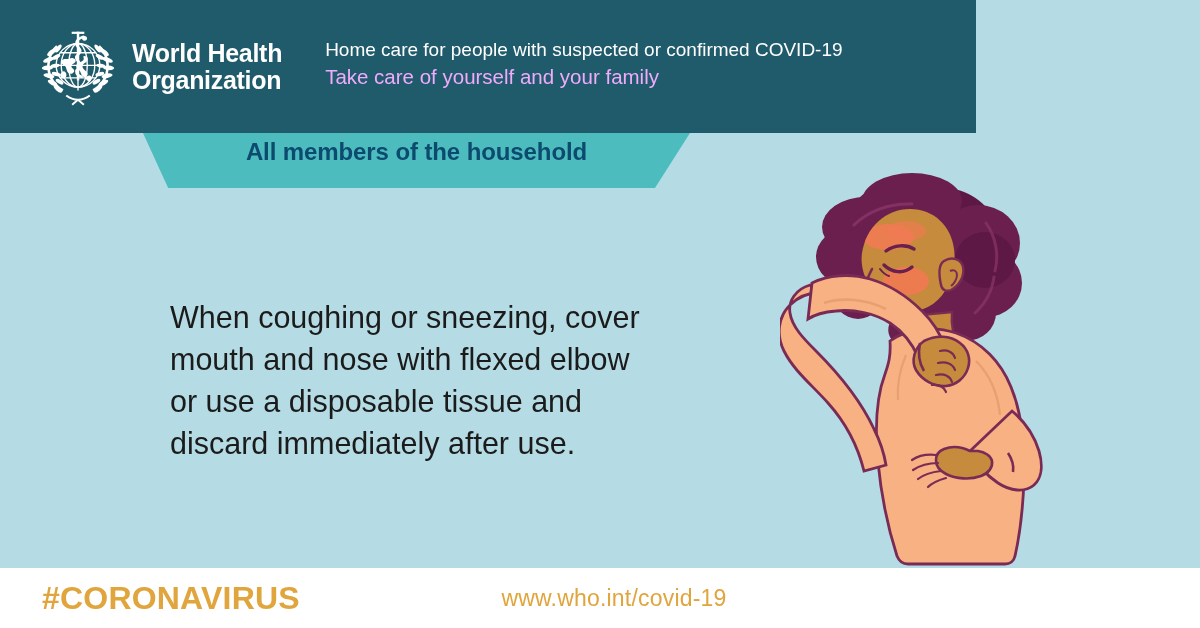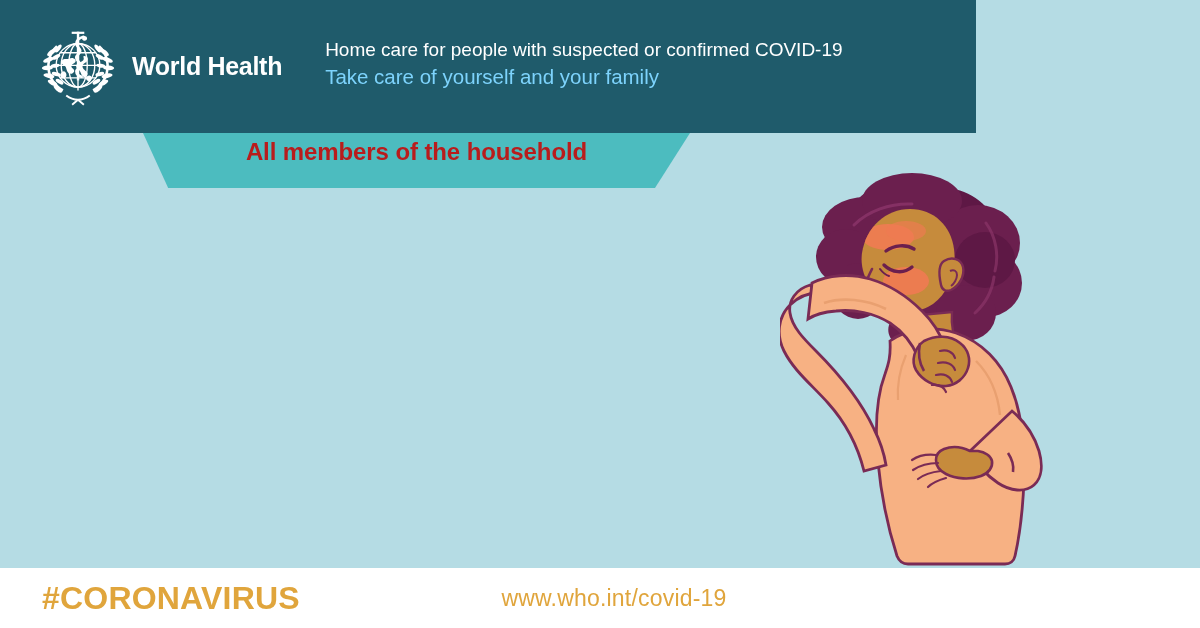--- a/index.html
+++ b/index.html
@@ -55,21 +55,21 @@
     padding-bottom: 4px;
   }
   .header-title {
     color: #ffffff;
     font-size: 19px;
     line-height: 1.22;
     font-weight: normal;
     white-space: nowrap;
   }
   .header-subtitle {
-    color: #7dd3fc;
+    color: #f0abfc;
     font-size: 20.5px;
     line-height: 1.3;
     margin-top: 3px;
     font-weight: normal;
     white-space: nowrap;
   }
 
   
   .banner {
     position: absolute;
@@ -83,21 +83,21 @@
     inset: 0;
     background: #4cbcbf;
     clip-path: polygon(0 0, 100% 0, 93.6% 100%, 4.6% 100%);
   }
   .banner-label {
     position: absolute;
     inset: 0;
     display: flex;
     align-items: center;
     justify-content: center;
-    color: #b91c1c;
+    color: #0c4a6e;
     font-size: 24px;
     font-weight: bold;
     letter-spacing: -0.1px;
     padding-bottom: 18px;
   }
 
   
   .body-copy {
     position: absolute;
     left: 170px;
@@ -234,34 +234,41 @@
               <ellipse cx="28" cy="67.5" rx="5.2" ry="2.3" transform="rotate(32 28 67.5)"></ellipse>
             </g>
           </g>
 
           <path d="M36 84c4.5 3.4 9.2 5 14 5s9.5-1.6 14-5" fill="none" stroke="#ffffff" stroke-width="2.4"></path>
           <path d="M50 89l-7 6M50 89l7 6" stroke="#ffffff" stroke-width="2.2" fill="none"></path>
         </svg>
       </span>
       <div class="who-wordmark">
         <div>World Health</div>
+        <div>Organization</div>
       </div>
     </div>
 
     <div class="header-titles">
       <div class="header-title">Home care for people with suspected or confirmed COVID-19</div>
       <div class="header-subtitle">Take care of yourself and your family</div>
     </div>
   </div>
 
   <div class="banner">
     <div class="banner-shape"></div>
     <div class="banner-label">All members of the household</div>
   </div>
 
+  <div class="body-copy">
+    <div>When coughing or sneezing, cover</div>
+    <div>mouth and nose with flexed elbow</div>
+    <div>or use a disposable tissue and</div>
+    <div>discard immediately after use.</div>
+  </div>
 
   <div class="illustration">
     <svg viewBox="0 0 300 405" xmlns="http://www.w3.org/2000/svg" aria-hidden="true">
       <defs>
         <clipPath id="faceClip">
           <path d="M82 88c4-26 24-44 48-44 24 0 41 17 44 40 3 23-6 44-21 55-13 9-30 9-43 1-17-11-31-29-28-52z"></path>
         </clipPath>
         <clipPath id="torsoClip">
           <path d="M108 178c18-12 44-15 66-7 24 9 42 28 52 52 11 26 14 57 14 86 0 26-2 52-7 72H118c-6-24-12-54-16-82-4-30-6-64 6-88 3-6 7-11 0-33z"></path>
         </clipPath>

